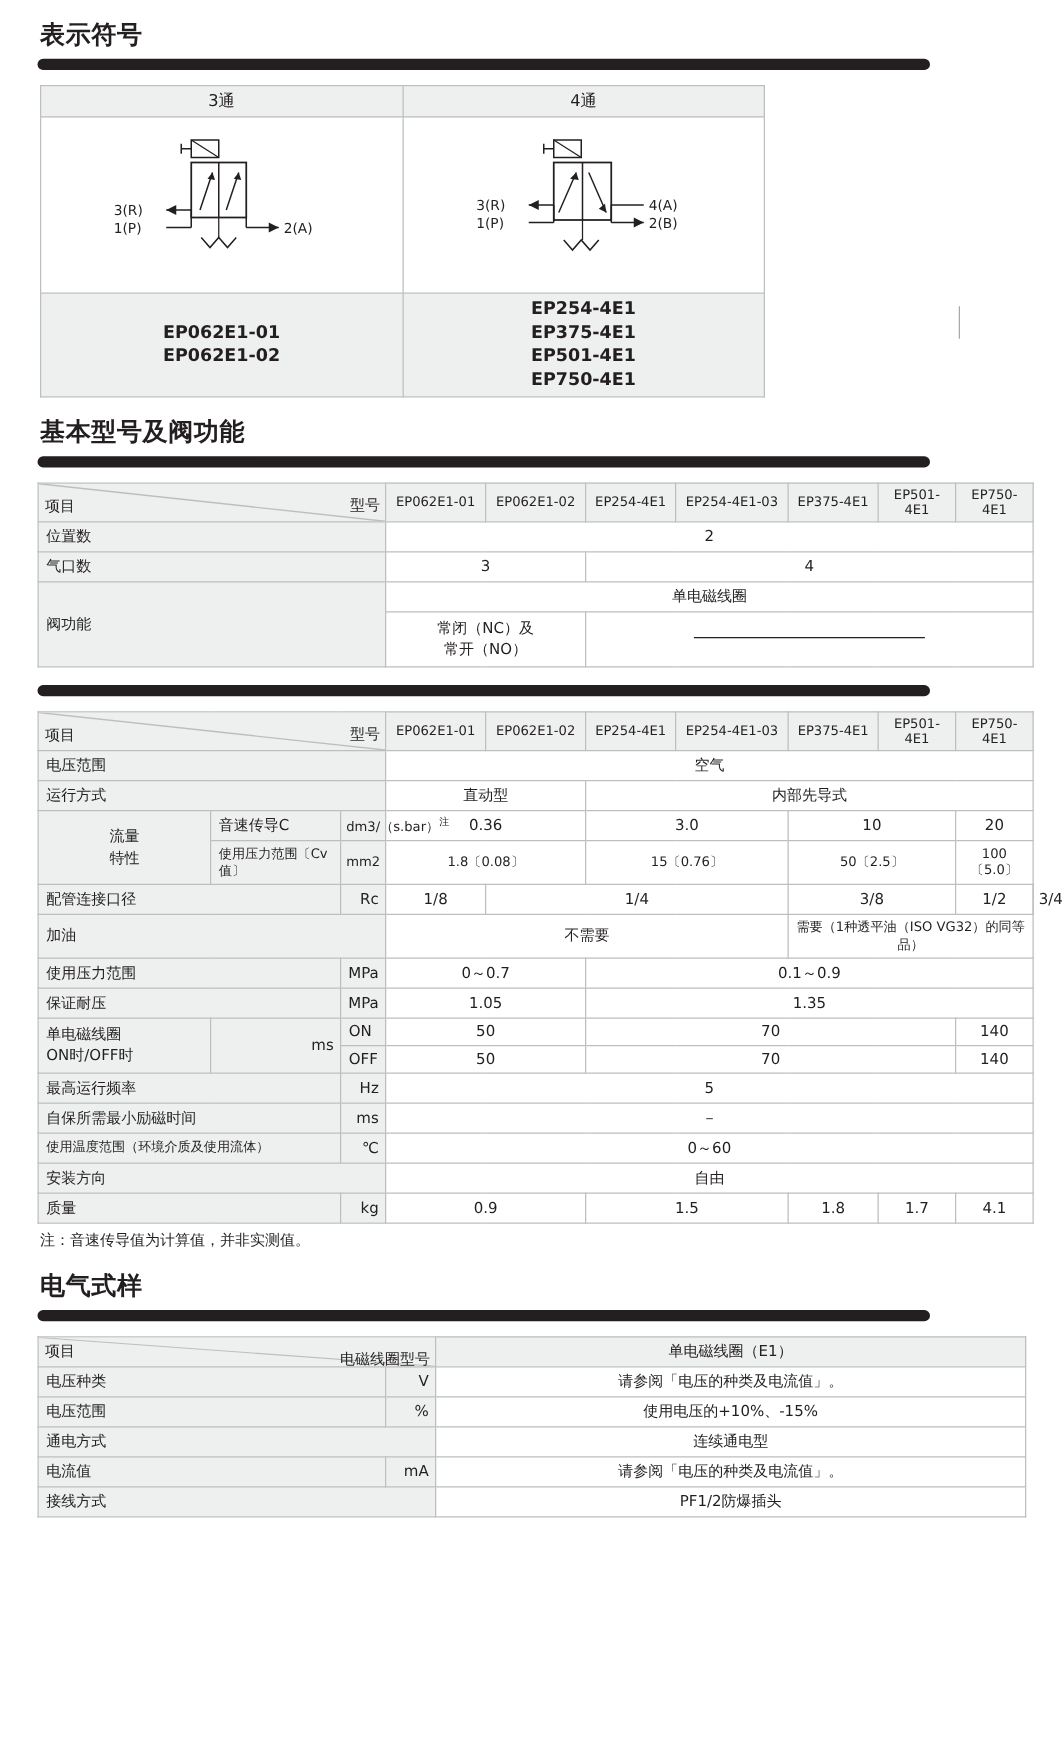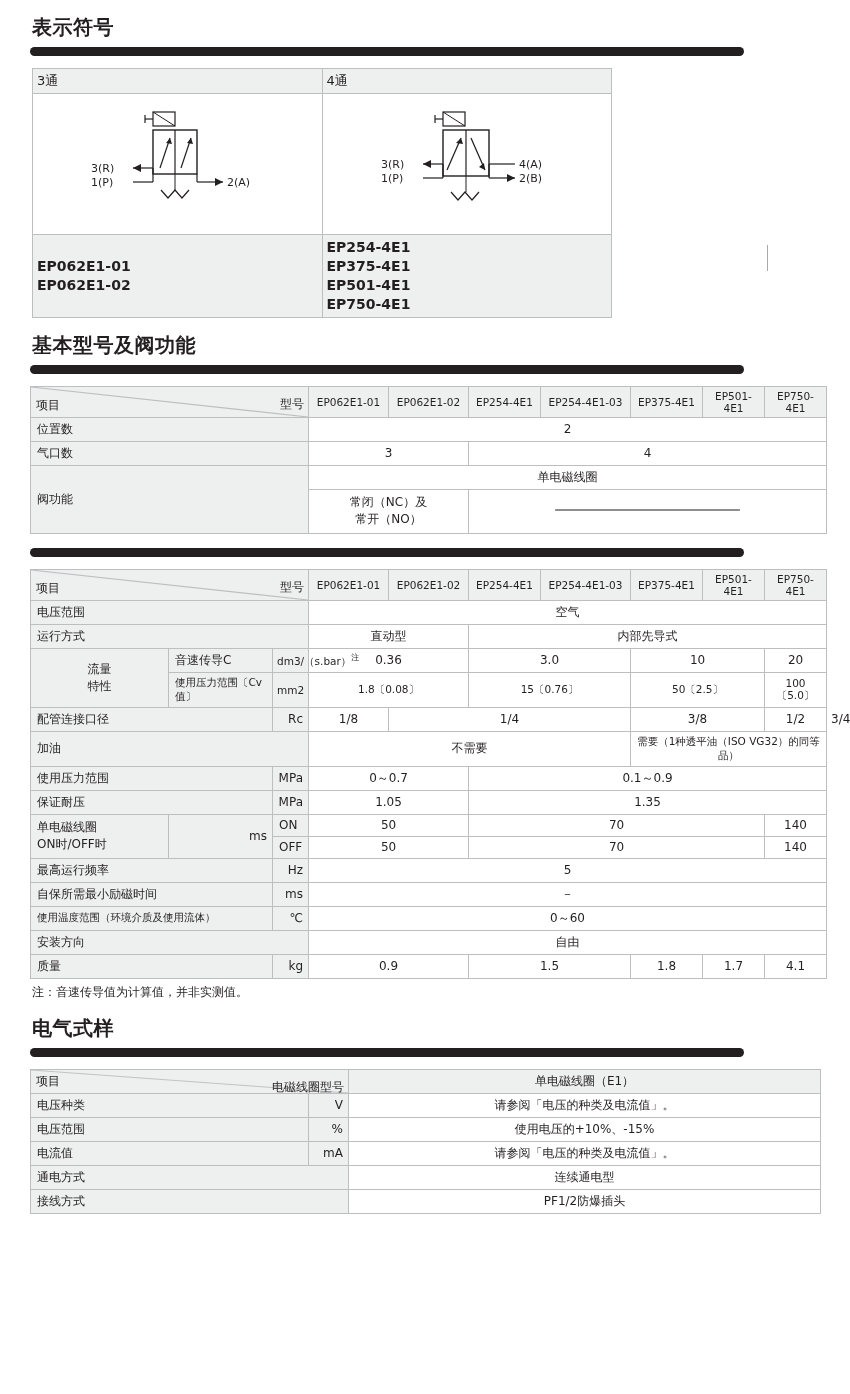--- a/index.html
+++ b/index.html
@@ -27,21 +27,21 @@
     background: #231f20;
     margin: 0 0 12px 0;
   }
   .sect-wrap { margin-bottom: 14px; }
 
   table { border-collapse: collapse; width: 100%; }
   td, th { border: 1px solid #bcbec0; font-weight: normal; padding: 3px 4px; vertical-align: middle; }
 
   
   .symtbl { width: 580px; margin-left: 2px; table-layout: fixed; }
-  .symtbl td { text-align: left; }
+  .symtbl td { text-align: center; }
   .symtbl .hdr { background:#eeefef; height: 22px; font-size: 13px; }
   .symtbl .figrow td { height: 140px; background:#ffffff; padding: 0; }
   .symtbl .modelrow td { background:#eeefef; height: 64px; font-size: 14px; font-weight: bold; line-height: 1.35; }
   .symtbl .modelrow td.left { font-size: 14px; }
 
   .sym-fig { position: relative; width: 100%; height: 140px; }
 
   
   .spec { table-layout: fixed; font-size: 12px; }
   .spec td { height: 22px; }
@@ -407,27 +407,27 @@
         <td class="lbl cl">电压种类</td>
         <td class="lbl unit">V</td>
         <td class="val">请参阅「电压的种类及电流值」。</td>
       </tr>
       <tr>
         <td class="lbl cl">电压范围</td>
         <td class="lbl unit">%</td>
         <td class="val">使用电压的+10%、-15%</td>
       </tr>
       <tr>
+        <td class="lbl cl" colspan="2">通电方式</td>
+        <td class="val">连续通电型</td>
+      </tr>
+      <tr>
         <td class="lbl cl">电流值</td>
         <td class="lbl unit">mA</td>
         <td class="val">请参阅「电压的种类及电流值」。</td>
-      </tr>
-      <tr>
-        <td class="lbl cl" colspan="2">通电方式</td>
-        <td class="val">连续通电型</td>
       </tr>
       <tr>
         <td class="lbl cl" colspan="2">接线方式</td>
         <td class="val">PF1/2防爆插头</td>
       </tr>
     </tbody>
       </table>
   </div>
 
   <div class="edge-tab">

